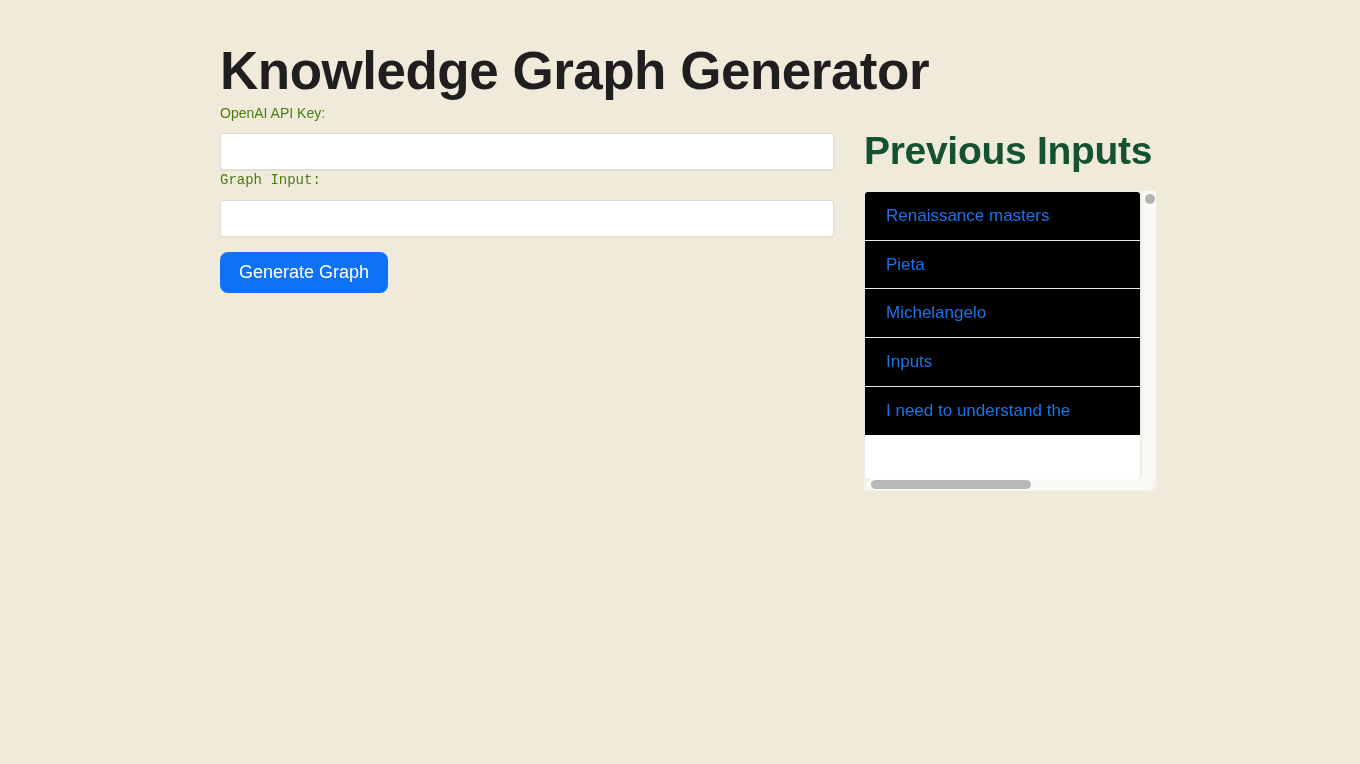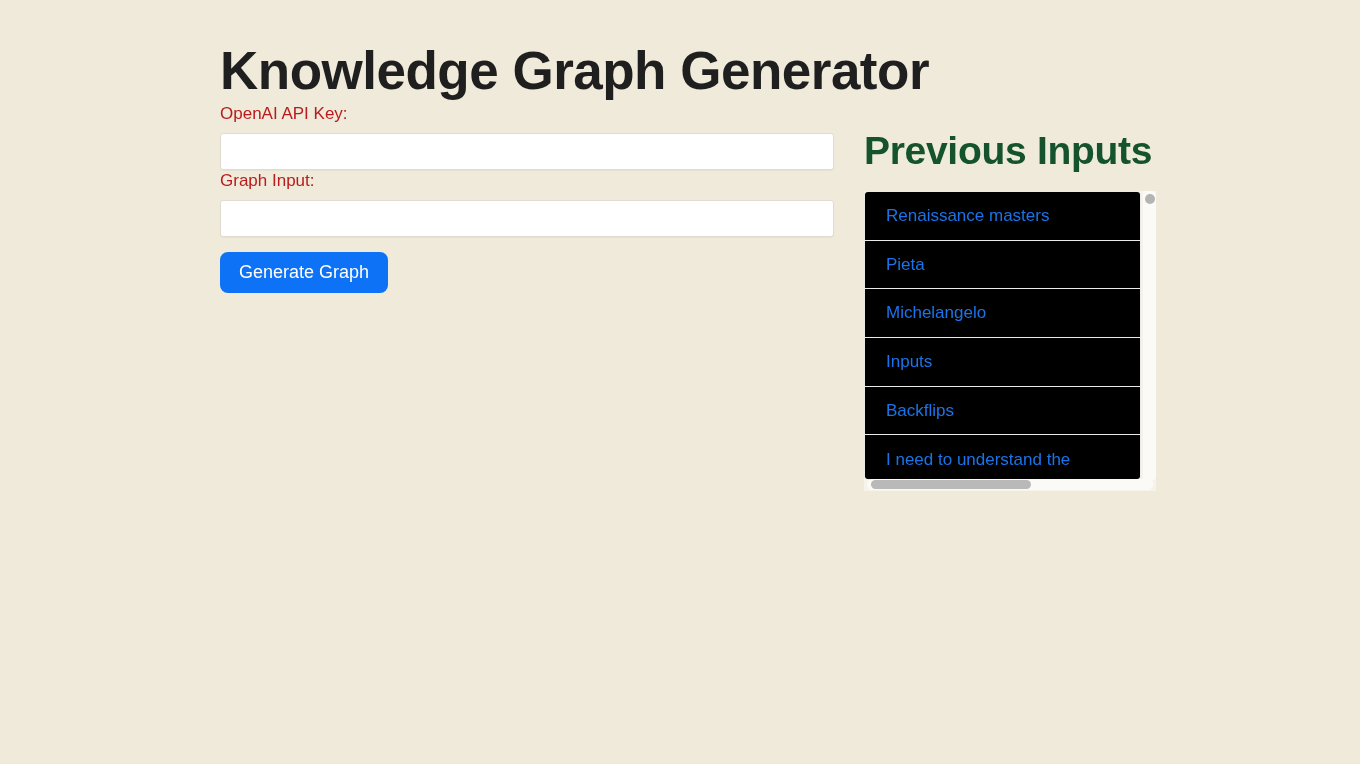--- a/index.html
+++ b/index.html
@@ -36,31 +36,32 @@
     font-size: 53px;
     font-weight: bold;
     line-height: 1.18;
     letter-spacing: -0.5px;
     margin: 0;
     color: #1f1f1f;
     white-space: nowrap;
   }
 
   .field-label {
-    font-size: 17px;
+    font-size: 14px;
     line-height: 21px;
-    color: #b91c1c;
+    color: #4d7c0f;
     margin: 0;
   }
 
   .field-label.api {
     margin-top: 38px;
   }
   .field-label.graph {
     margin-top: 41px;
+    font-family: Liberation Mono, monospace;
   }
 
   .text-input {
     display: block;
     box-sizing: border-box;
     width: 614px;
     height: 37px;
     margin-top: 9px;
     background: #ffffff;
     border: 1px solid #e0dcd2;
@@ -227,23 +228,20 @@
         </div>
 
         <div class="list-item">
           <a class="list-link">Michelangelo</a>
         </div>
 
         <div class="list-item">
           <a class="list-link">Inputs</a>
         </div>
 
-        <div class="list-item">
-          <a class="list-link">Backflips</a>
-        </div>
 
         <div class="list-item">
           <a class="list-link">I need to understand the</a>
         </div>
 
       </div>
 
       <div class="v-scroll-track">
         <div class="v-scroll-thumb"></div>
       </div>

